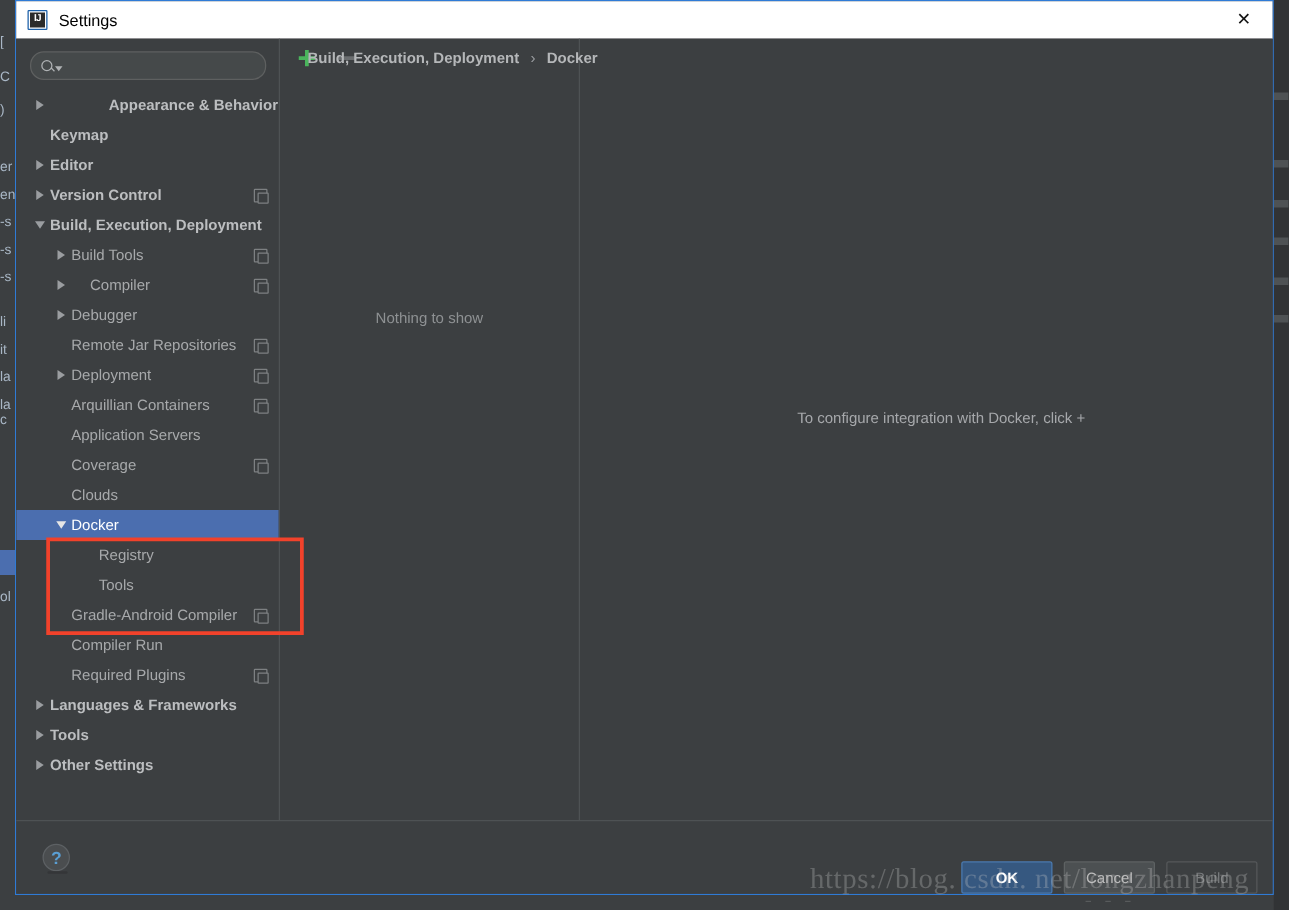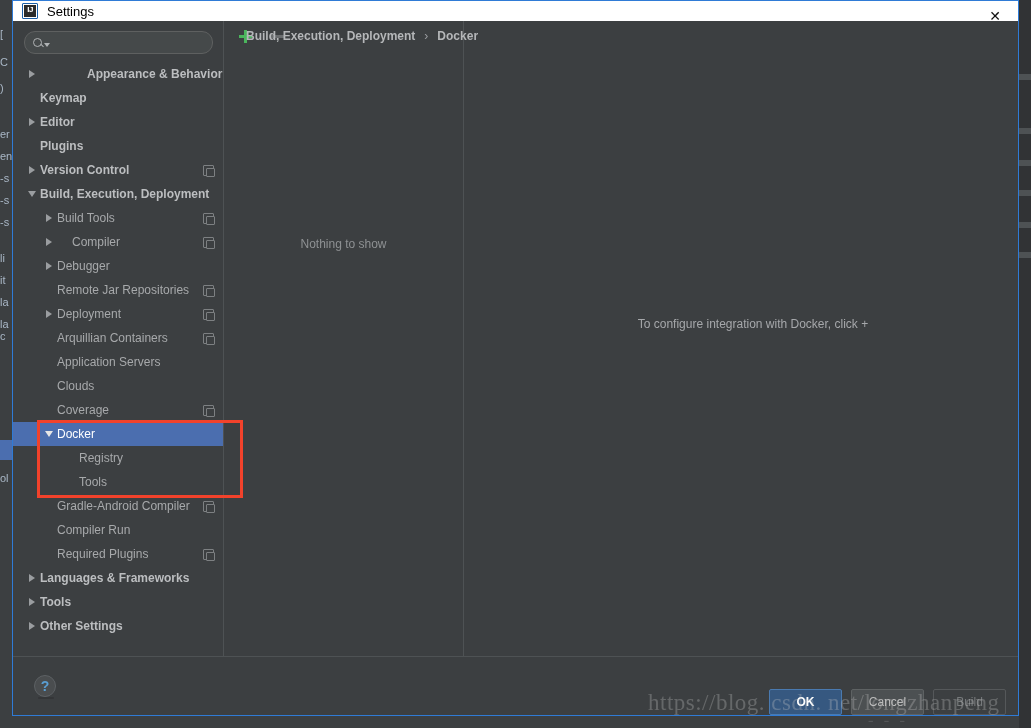--- a/index.html
+++ b/index.html
@@ -66,21 +66,21 @@
     width: 1007px;
     height: 716px;
     background: #3c3f41;
     border: 1px solid #2f7bd6;
     display: flex;
     flex-direction: column;
   }
 
   
   .titlebar {
-    height: 20px;
+    height: 30px;
     background: #ffffff;
     display: flex;
     align-items: center;
     flex: none;
     position: relative;
   }
   .ij-logo {
     width: 16px; height: 16px;
     margin-left: 9px;
     background: #ffffff;
@@ -485,24 +485,20 @@
             </div>
             <div class="tree-row bold" style="padding-left: 11px; align-items: center;">
               <div class="tw"></div>
               <span class="tree-label">Keymap</span>
             </div>
             <div class="tree-row bold" style="padding-left: 11px;">
               <div class="tw collapsed"></div>
               <span class="tree-label">Editor</span>
             </div>
             <div class="tree-row bold" style="padding-left: 11px;">
-              <div class="tw"></div>
-              <span class="tree-label">Plugins</span>
-            </div>
-            <div class="tree-row bold" style="padding-left: 11px;">
               <div class="tw collapsed"></div>
               <span class="tree-label">Version Control</span>
               <span class="copy-ico"></span>
             </div>
             <div class="tree-row bold" style="padding-left: 11px;">
               <div class="tw expanded"></div>
               <span class="tree-label">Build, Execution, Deployment</span>
             </div>
             <div class="tree-row" style="padding-left: 28px;">
               <div class="tw collapsed"></div>
@@ -532,26 +528,26 @@
               <div class="tw"></div>
               <span class="tree-label">Arquillian Containers</span>
               <span class="copy-ico"></span>
             </div>
             <div class="tree-row" style="padding-left: 28px;">
               <div class="tw"></div>
               <span class="tree-label">Application Servers</span>
             </div>
             <div class="tree-row" style="padding-left: 28px;">
               <div class="tw"></div>
+              <span class="tree-label">Coverage</span>
+              <span class="copy-ico"></span>
+            </div>
+            <div class="tree-row" style="padding-left: 28px;">
+              <div class="tw"></div>
               <span class="tree-label">Clouds</span>
-            </div>
-            <div class="tree-row" style="padding-left: 28px;">
-              <div class="tw"></div>
-              <span class="tree-label">Coverage</span>
-              <span class="copy-ico"></span>
             </div>
             <div class="tree-row selected" style="padding-left: 28px;">
               <div class="tw expanded"></div>
               <span class="tree-label">Docker</span>
             </div>
             <div class="tree-row" style="padding-left: 50px;">
               <div class="tw"></div>
               <span class="tree-label">Registry</span>
             </div>
             <div class="tree-row" style="padding-left: 50px;">

